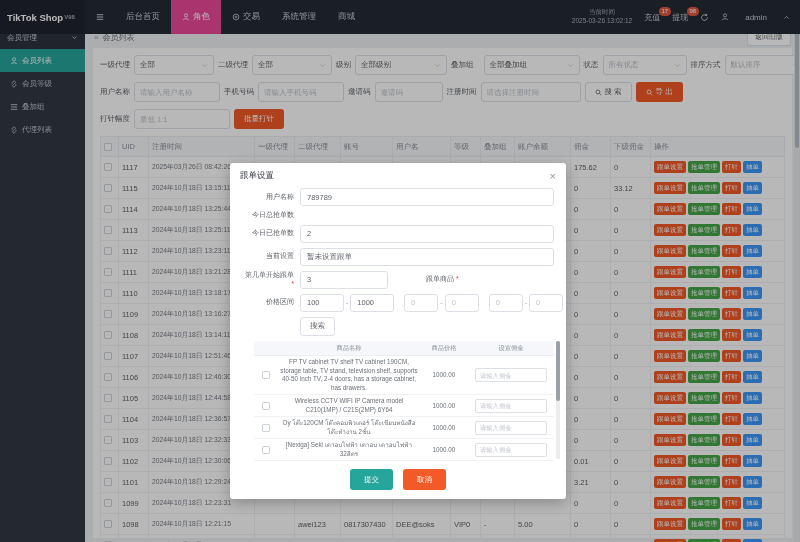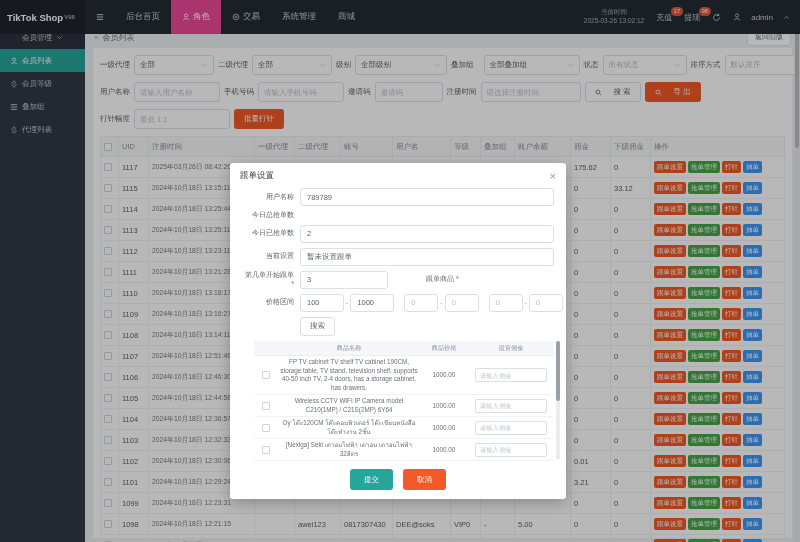--- a/index.html
+++ b/index.html
@@ -13,27 +13,27 @@
     padding-left:7px;color:#fff;font-size:9.5px;font-weight:bold;white-space:nowrap;}
   .logo sup{font-size:6px;color:#9aa1ad;margin-left:1px;}
   .main-nav{display:flex;height:100%;align-items:stretch;}
   .nav-item{display:flex;align-items:center;gap:3px;padding:0 11px;font-size:8.5px;cursor:pointer;}
   .nav-item.active{background:#ec4899;color:#fff;}
   .hdr-right{margin-left:auto;display:flex;align-items:center;gap:12px;padding-right:10px;}
   .hdr-time{font-size:6.5px;color:#aab1bc;text-align:center;line-height:1.35;}
   .hdr-badge-item{position:relative;font-size:8px;color:#c6cbd4;cursor:pointer;}
   .badge{position:absolute;top:-5px;right:-11px;background:#e25840;color:#fff;
     font-size:6px;line-height:1;padding:1.5px 3px;border-radius:6px;}
-  .hdr-user{display:flex;align-items:center;gap:10px;font-size:8px;cursor:pointer;}
+  .hdr-user{display:flex;align-items:center;gap:16px;font-size:8px;cursor:pointer;}
   .icon{display:inline-flex;align-items:center;justify-content:center;}
   .icon svg{display:block;}
 
   
   .sidebar{position:absolute;top:26px;left:0;bottom:0;width:85px;background:#333945;z-index:5;}
-  .side-item{height:23px;display:flex;align-items:center;gap:4px;padding:0 22px;
+  .side-item{height:23px;display:flex;align-items:center;gap:4px;padding:0 7px;
     font-size:7.5px;color:#bcc2cd;cursor:pointer;}
   .side-item.group{background:#2d333d;color:#c4cad4;}
   .side-item.group .chev{margin-left:auto;}
   .side-item.active{background:#26a69a;color:#fff;}
   .side-item.child{padding-left:10px;}
 
   
   .content{position:absolute;left:85px;top:26px;right:0;bottom:0;background:#eef0f2;overflow:hidden;}
   .crumb-bar{height:22px;display:flex;align-items:center;padding:0 9px;font-size:8px;color:#6b717a;}
   .crumb-bar .arrow{color:#9aa0a8;margin-right:4px;font-size:8px;}
@@ -44,21 +44,21 @@
   .f-row{display:flex;align-items:center;gap:4px;margin-bottom:7px;flex-wrap:nowrap;}
   .f-group{display:flex;align-items:center;gap:4px;}
   .f-label{font-size:7.5px;color:#5f6368;white-space:nowrap;}
   .sel{height:20px;border:1px solid #dcdfe6;border-radius:3px;background:#fff;display:flex;
     align-items:center;justify-content:space-between;padding:0 5px;font-size:7.5px;color:#606266;cursor:pointer;}
   .sel .ph{color:#b6bbc3;}
   .f-input{height:20px;border:1px solid #dcdfe6;border-radius:3px;background:#fff;
     font-size:7.5px;color:#606266;padding:0 5px;font-family:"Liberation Sans",sans-serif;}
   .f-input::placeholder{color:#bfc4cc;}
   .btn{height:20px;border-radius:3px;font-size:7.5px;display:inline-flex;align-items:center;
-    justify-content:center;gap:12px;padding:0 9px;cursor:pointer;border:1px solid transparent;white-space:nowrap;}
+    justify-content:center;gap:3px;padding:0 9px;cursor:pointer;border:1px solid transparent;white-space:nowrap;}
   .btn-plain{background:#fff;border-color:#dcdfe6;color:#606266;}
   .btn-orange{background:#f25b28;color:#fff;}
   .btn-teal{background:#26a69a;color:#fff;}
 
   
   table.main{width:684px;border-collapse:collapse;table-layout:fixed;font-size:7.5px;color:#606266;}
   table.main th{background:#f7f8fa;color:#8a9099;font-weight:normal;border:1px solid #eceef2;
     height:20px;padding:0 3px;text-align:left;white-space:nowrap;overflow:hidden;}
   table.main td{border:1px solid #f0f2f4;height:21px;padding:0 3px;white-space:nowrap;overflow:hidden;}
   td.time{font-size:6.8px;color:#767b82;}

